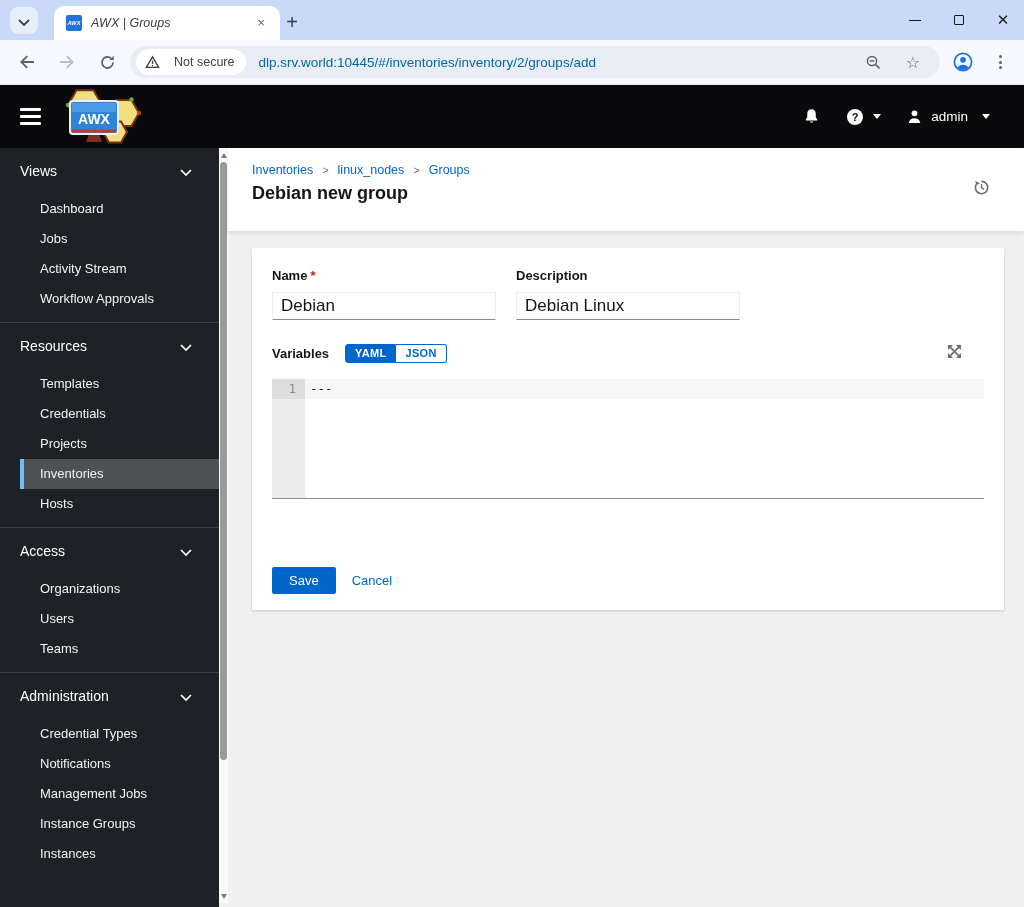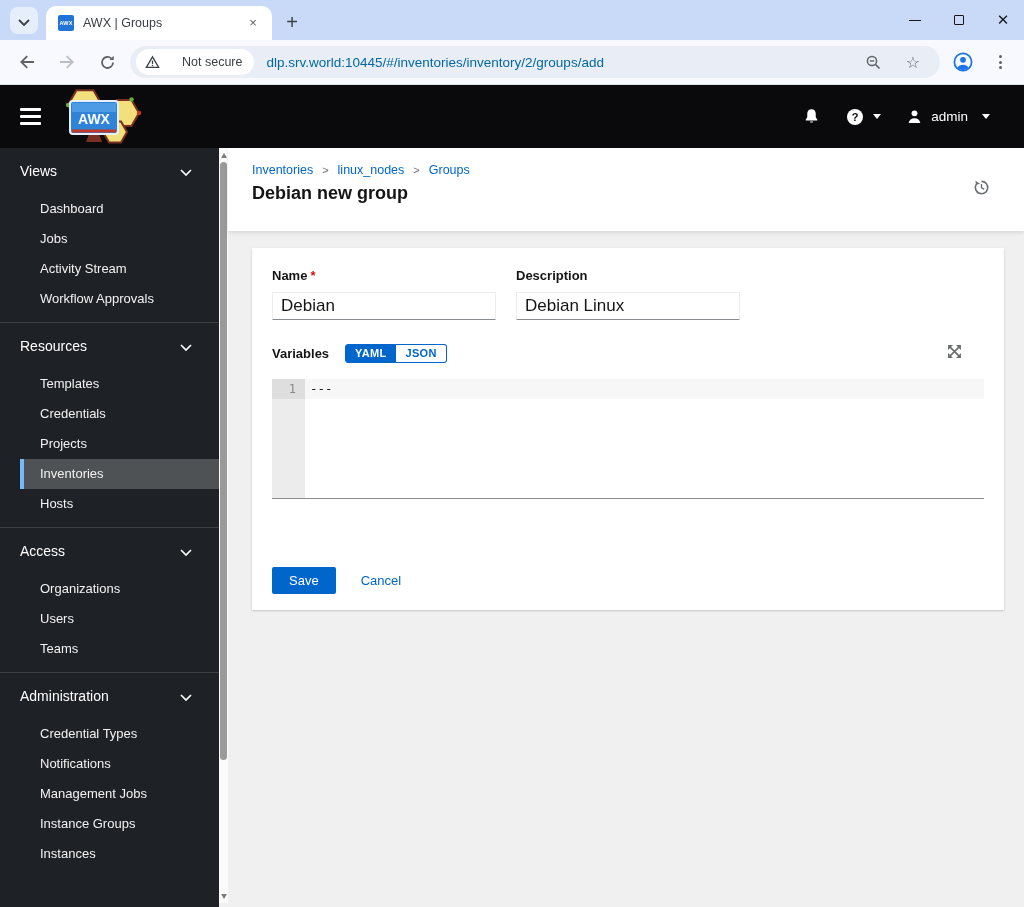--- a/index.html
+++ b/index.html
@@ -3,22 +3,22 @@
 <meta charset="utf-8">
 <style>
   * { margin:0; padding:0; box-sizing:border-box; }
   html,body { width:1024px; height:907px; overflow:hidden; font-family:"Liberation Sans", sans-serif; }
   .window { position:relative; width:1024px; height:907px; background:#f0f0f0; }
 
   
   .titlebar { position:absolute; left:0; top:0; width:1024px; height:40px; background:#c8daf7; }
   .tab-search-btn { position:absolute; left:10px; top:7px; width:28px; height:27px; border-radius:8px;
     background:#e6eefb; display:flex; align-items:center; justify-content:center; cursor:pointer; }
-  .tab { position:absolute; left:46px; top:6px; width:226px; height:34px; background:#fff;
-    border-radius:10px 10px 0 0; display:flex; align-items:center; padding:0 10px 0 12px; }
+  .tab { position:absolute; left:54px; top:6px; width:226px; height:34px; background:#fff;
+    border-radius:10px 10px 0 0; display:flex; align-items:center; padding:0 10px 0 12px;font-style:italic; }
   .favicon { width:16px; height:16px; background:#2173d8; border-radius:2px; color:#fff;
     font-size:5.5px; font-weight:bold; display:flex; align-items:center; justify-content:center; letter-spacing:.2px; }
   .tab-title { margin-left:9px; font-size:12.5px; color:#3c4043; flex:1; white-space:nowrap; overflow:hidden; }
   .tab-close { color:#5f6368; font-size:13px; width:18px; height:18px; line-height:18px; text-align:center;
     border-radius:50%; cursor:pointer; }
   .new-tab-btn { position:absolute; left:278px; top:8px; width:28px; height:28px; display:flex;
     align-items:center; justify-content:center; color:#3c4043; font-size:20px; font-weight:300; cursor:pointer; }
   .win-controls { position:absolute; right:14px; top:0; height:40px; display:flex; align-items:center; gap:30px; }
   .win-btn { width:14px; height:14px; display:flex; align-items:center; justify-content:center; cursor:pointer; }
   .min-glyph { width:12px; height:0; border-top:1.6px solid #17171c; }
@@ -26,21 +26,21 @@
   .close-glyph { font-size:15px; color:#17171c; line-height:14px; }
 
   
   .toolbar { position:absolute; left:0; top:40px; width:1024px; height:45px; background:#f7f9fe;
     border-bottom:1px solid #dde3ee; display:flex; align-items:center; }
   .nav-btns { display:flex; align-items:center; gap:14px; padding:0 10px 0 14px; }
   .nav-icon { width:26px; height:26px; display:flex; align-items:center; justify-content:center; cursor:pointer; }
   .omnibox { flex:1; height:32px; background:#e8edf6; border-radius:16px; margin-right:10px;
     display:flex; align-items:center; padding:0 10px 0 4px; }
   .secure-chip { background:#fff; border-radius:13px; height:26px; display:flex; align-items:center;
-    gap:22px; padding:0 12px 0 9px; margin-left:2px; cursor:pointer; }
+    gap:14px; padding:0 12px 0 9px; margin-left:2px; cursor:pointer; }
   .secure-chip span { font-size:12.5px; color:#3c4043; }
   .url-text { margin-left:12px; font-size:13.5px; color:#0369a1; flex:1; white-space:nowrap; overflow:hidden; }
   .omni-icons { display:flex; align-items:center; gap:14px; padding-right:4px; }
   .star-glyph { font-size:16px; color:#5f6368; }
   .toolbar-right { display:flex; align-items:center; gap:12px; padding-right:12px; }
   .kebab { display:flex; flex-direction:column; gap:2.5px; width:24px; align-items:center; cursor:pointer; }
   .kebab i { width:3px; height:3px; background:#5f6368; border-radius:50%; }
 
   
   .awx-header { position:absolute; left:0; top:85px; width:1024px; height:63px; background:#0a0a0c;
@@ -102,21 +102,21 @@
   .editor { margin-top:16px; width:712px; height:120px; display:flex; border-bottom:1.5px solid #8a8d90; background:#fff; }
   .gutter { width:33px; background:#ececec; font-family:"DejaVu Sans Mono","Liberation Mono",monospace;
     font-size:12px; color:#999; text-align:right; }
   .gutter .ln-active { background:#dedede; height:20px; line-height:20px; padding-right:9px; color:#8a8a8a; }
   .code-area { flex:1; font-family:"DejaVu Sans Mono","Liberation Mono",monospace; font-size:12.5px; color:#1b1d21; cursor:text; }
   .code-line-active { background:#f7f7f7; height:20px; line-height:20px; padding-left:5px; }
 
   .actions { margin-top:68px; display:flex; align-items:center; }
   .save-btn { background:#0066cc; color:#fff; border:none; font-size:13px; padding:6px 17px; border-radius:2px;
     cursor:pointer; font-family:"Liberation Sans", sans-serif; }
-  .cancel-link { margin-left:25px; color:#0066cc; font-size:13px; cursor:pointer; text-decoration:none; }
+  .cancel-link { margin-left:16px; color:#0066cc; font-size:13px; cursor:pointer; text-decoration:none; }
 </style>
 </head>
 <body>
 
 <div class="window">
 
   <div class="titlebar">
     <div class="tab-search-btn">
       <span>
         <svg width="12" height="7" viewBox="0 0 12 7">

